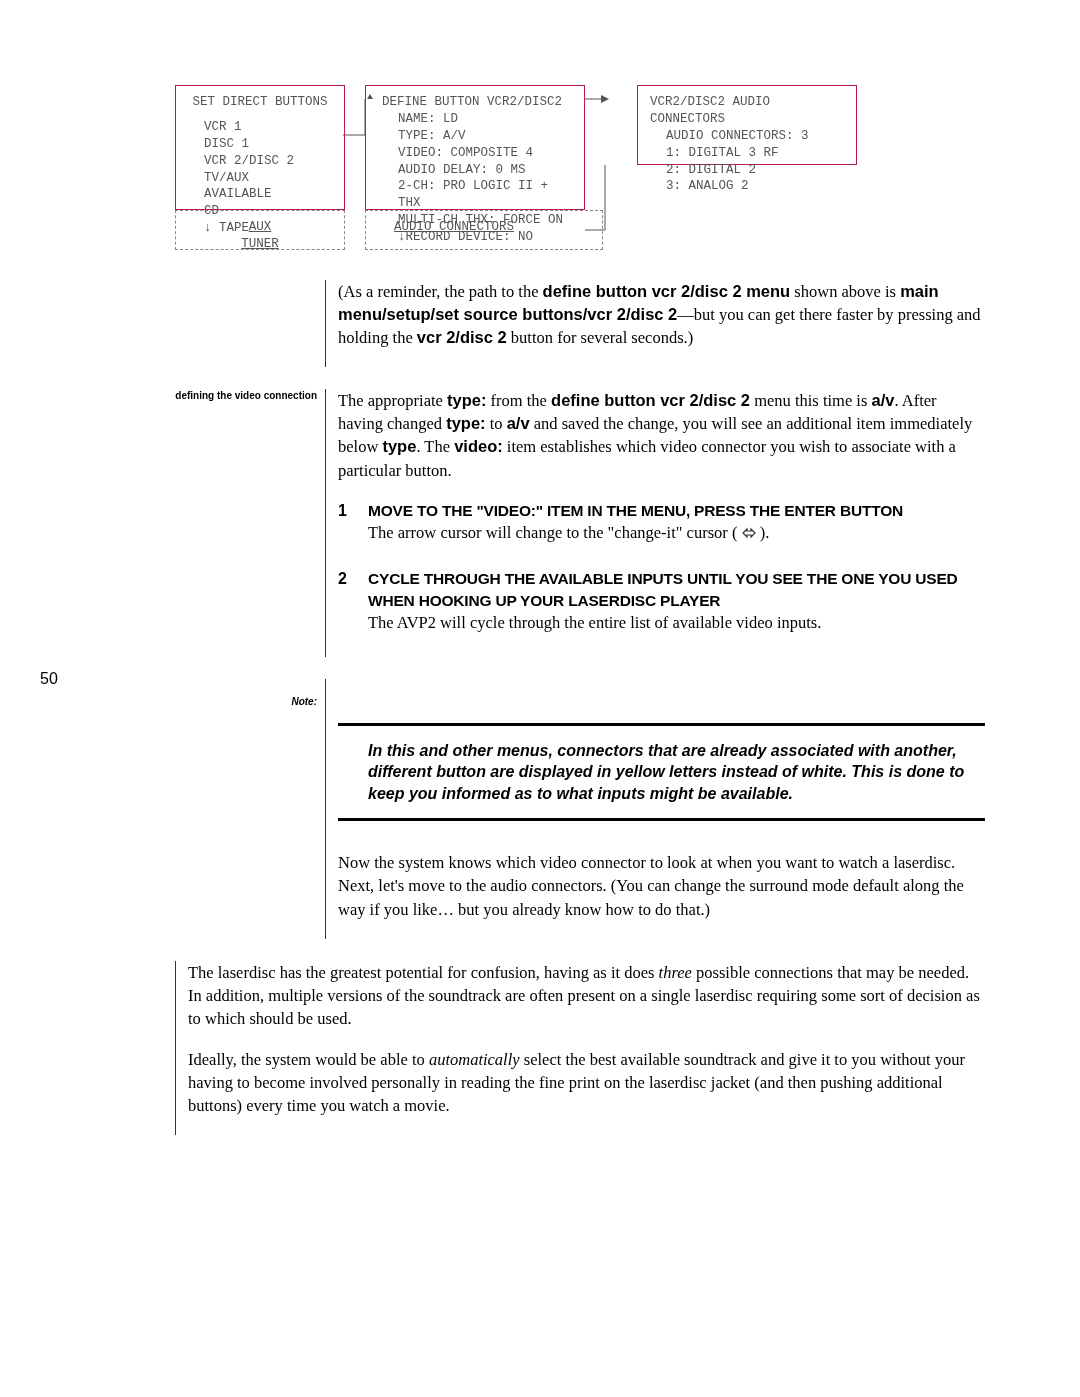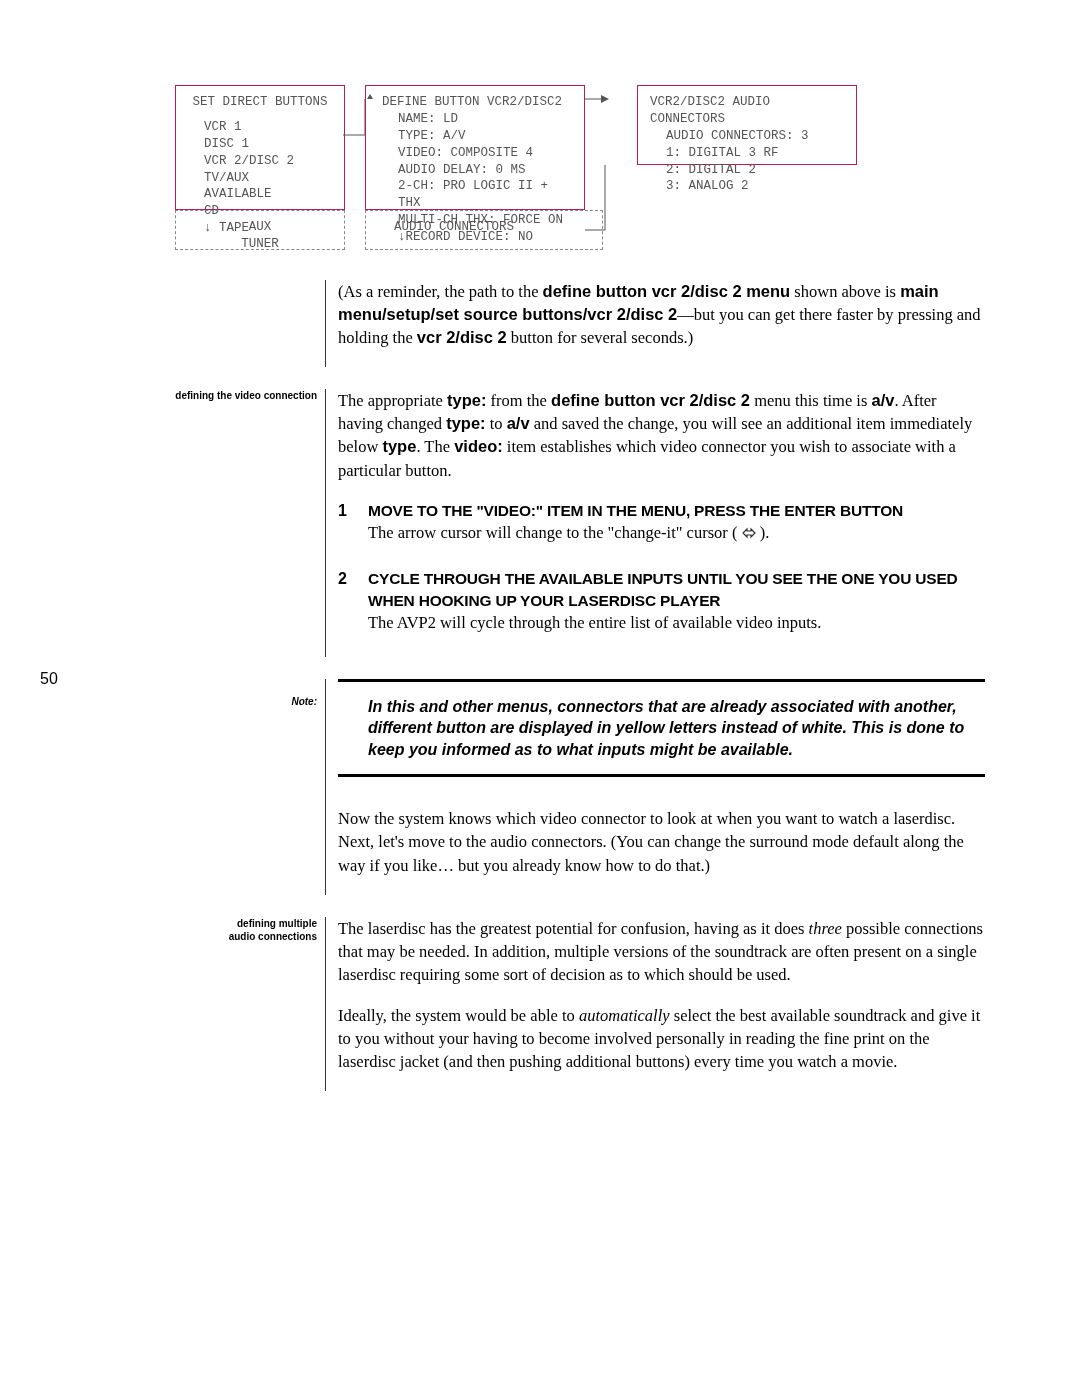--- a/index.html
+++ b/index.html
@@ -27,21 +27,21 @@
   }
   .menu-box {
     position: absolute;
     border: 1px solid #be185d;
     font-family: 'Courier New', monospace;
     font-size: 12.5px;
     line-height: 1.35;
     padding: 8px 12px;
     color: #555;
   }
-  .menu-box.dashed { border: 1px dashed #888; }
+  .menu-box.dashed { border: 1px dashed #888; text-decoration: underline; }
   .box1 { left: 0; top: 0; width: 170px; height: 125px; }
   .box2 { left: 190px; top: 0; width: 220px; height: 125px; padding-left: 16px; }
   .box3 { left: 430px; top: 0; width: 220px; height: 80px; margin-left: 32px; }
   .box4 { left: 0; top: 125px; width: 170px; height: 40px; }
   .box5 { left: 190px; top: 125px; width: 238px; height: 40px; }
   .mono-title { text-align: center; display: block; margin-bottom: 8px; }
   .mono-line { display: block; padding-left: 16px; }
   svg.connectors { position: absolute; top:0; left:0; width:810px; height:165px; pointer-events:none; }
   .content {
     position: absolute;
@@ -86,20 +86,21 @@
   .note-block {
     border-top: 3px solid #000;
     border-bottom: 3px solid #000;
     padding: 14px 0 14px 30px;
     font-family: Arial, Helvetica, sans-serif;
     font-weight: bold;
     font-style: italic;
     font-size: 16px;
     line-height: 1.35;
     margin-bottom: 30px;
+    margin-top: 44px;
   }
   b.sans { font-family: Arial, Helvetica, sans-serif; font-weight: bold; }
   em { font-style: italic; }
   .cursor-icon { display: inline-block; vertical-align: middle; }
 </style>
 </head>
 <body>
 
 <div class="page-number">50</div>
 
@@ -203,24 +204,20 @@
   <div class="row">
     <div class="margin-col italic" style="padding-top:16px;">Note:</div>
     <div class="vline"></div>
     <div class="body-col">
       <div class="note-block">In this and other menus, connectors that are already associated with another, different button are displayed in yellow letters instead of white. This is done to keep you informed as to what inputs might be available.</div>
       <p>Now the system knows which video connector to look at when you want to watch a laserdisc. Next, let's move to the audio connectors. (You can change the surround mode default along the way if you like… but you already know how to do that.)</p>
     </div>
   </div>
 
   <div class="row">
-    <div class="margin-col">
-      <span>defining multiple</span><br>
-      <span>audio connections</span>
-    </div>
     <div class="vline"></div>
     <div class="body-col">
       <p>
         <span>The laserdisc has the greatest potential for confusion, having as it does </span><em>three</em><span> possible connections that may be needed. In addition, multiple versions of the soundtrack are often present on a single laserdisc requiring some sort of decision as to which should be used.</span>
       </p>
       <p>
         <span>Ideally, the system would be able to </span><em>automatically</em><span> select the best available soundtrack and give it to you without your having to become involved personally in reading the fine print on the laserdisc jacket (and then pushing additional buttons) every time you watch a movie.</span>
       </p>
     </div>
   </div>

